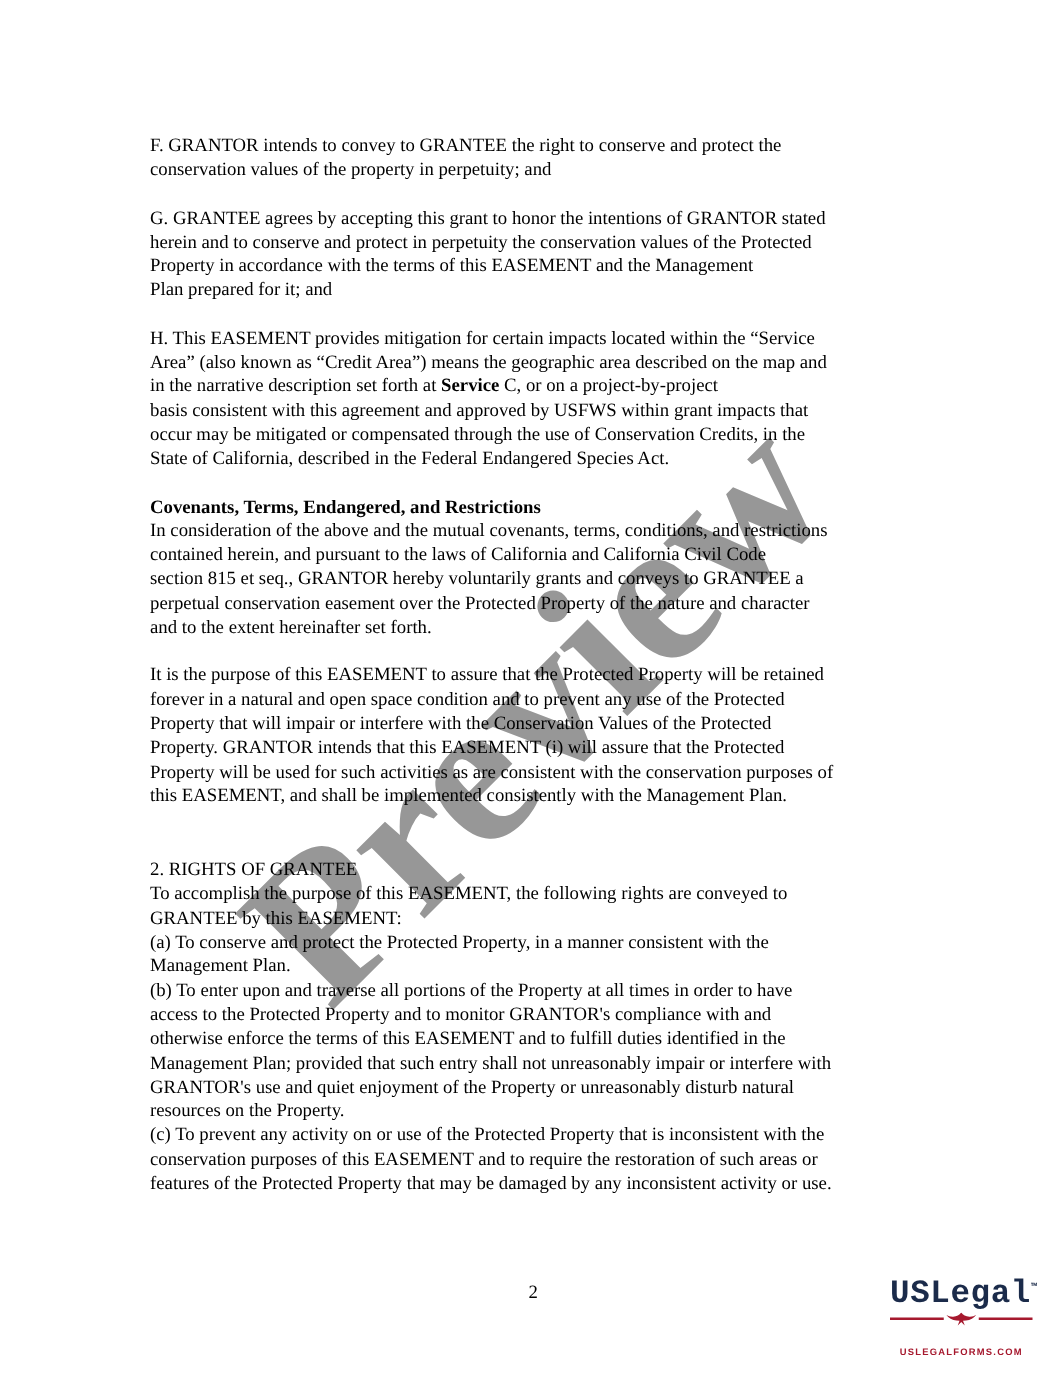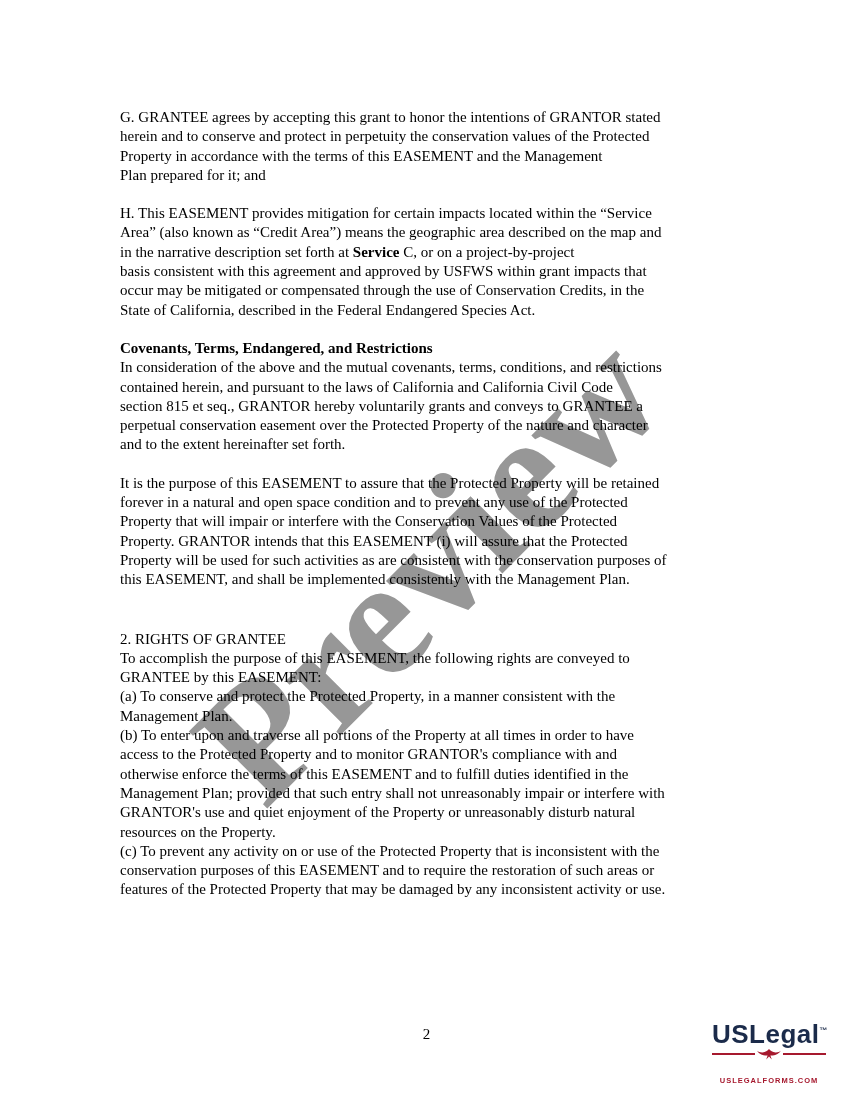--- a/index.html
+++ b/index.html
@@ -56,21 +56,21 @@
   }
   .logo {
     position: absolute;
     top: 1018px;
     right: 24px;
     width: 114px;
     text-align: center;
     z-index: 2;
   }
   .logo-wordmark {
-    font-family: Liberation Sans, sans-serif;
+    font-family: Liberation Mono, monospace;
     font-weight: bold;
     font-size: 26px;
     line-height: 26px;
     color: var(--brand-navy);
     letter-spacing: 0.5px;
     white-space: nowrap;
   }
   .logo-tm {
     font-size: 8px;
     vertical-align: super;
@@ -101,20 +101,22 @@
 </style>
 </head>
 <body>
 
 <div class="page">
 
   <div class="watermark">Preview</div>
 
   <div class="content">
 
+    <p class="para txt">F. GRANTOR intends to convey to GRANTEE the right to conserve and protect the
+conservation values of the property in perpetuity; and</p>
 
     <p class="para txt">G. GRANTEE agrees by accepting this grant to honor the intentions of GRANTOR stated
 herein and to conserve and protect in perpetuity the conservation values of the Protected
 Property in accordance with the terms of this EASEMENT and the Management
 Plan prepared for it; and</p>
 
     <p class="para txt"><span class="txt">H. This EASEMENT provides mitigation for certain impacts located within the “Service
 Area” (also known as “Credit Area”) means the geographic area described on the map and
 in the narrative description set forth at </span><span class="txt bold">Service</span><span class="txt"> C, or on a project-by-project
 basis consistent with this agreement and approved by USFWS within grant impacts that

